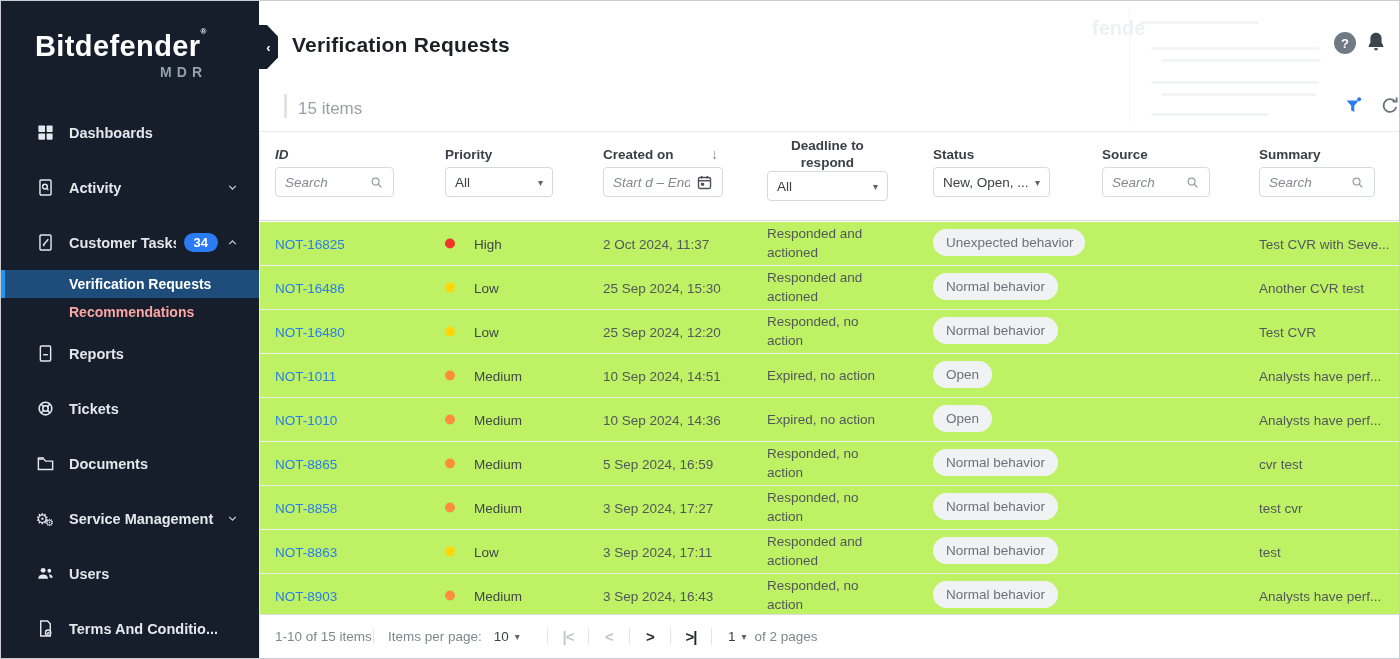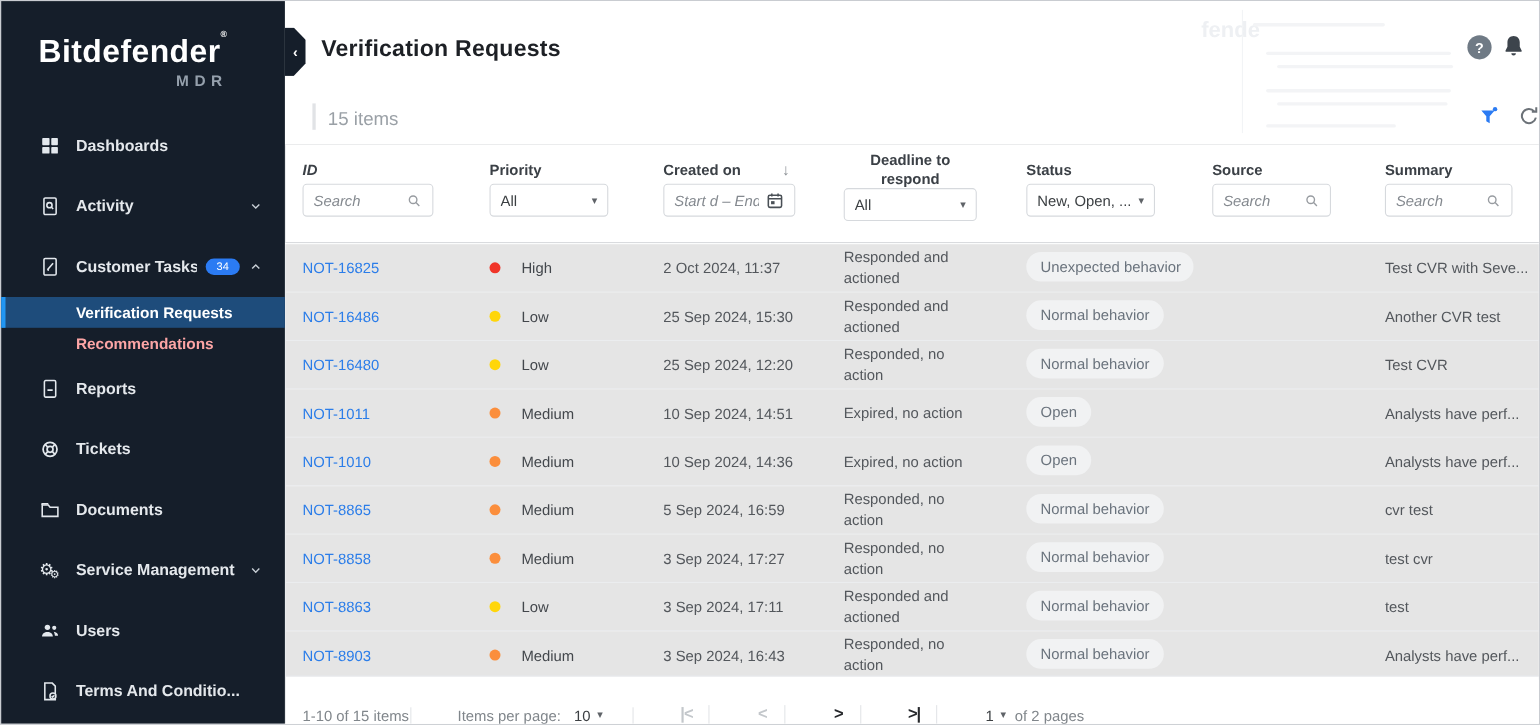--- a/index.html
+++ b/index.html
@@ -10,21 +10,21 @@
   
   .sidebar { position:absolute; left:0; top:0; width:258px; height:100%; background:#151e2a; z-index:5; }
   .logo-wrap { padding:26px 0 0 34px; }
   .logo { color:#fff; font-size:29px; font-weight:700; letter-spacing:.4px; }
   .logo sup { font-size:8px; vertical-align:22px; }
   .logo-sub { color:#95a0ac; font-size:14px; font-weight:600; letter-spacing:5px; text-align:right; width:172px; margin-top:1px; }
   .nav { position:absolute; top:104px; left:0; right:0; }
   .nav-item { display:flex; align-items:center; height:55px; padding:0 20px 0 34px; color:#e4e8ec; font-size:14.5px; font-weight:600; cursor:pointer; }
   .nav-icon { width:20px; height:20px; margin-right:14px; flex:0 0 20px; display:flex; align-items:center; justify-content:center; }
   .nav-label { flex:1; white-space:nowrap; overflow:hidden; }
-  .nav-badge { background:#2b7bf3; color:#fff; font-size:10px; font-weight:400; border-radius:12px; padding:2px 10px; margin-left:8px; }
+  .nav-badge { background:#2b7bf3; color:#fff; font-size:13px; font-weight:700; border-radius:12px; padding:2px 10px; margin-left:8px; }
   .nav-chevron { margin-left:8px; display:flex; }
   .sub-item { height:28px; display:flex; align-items:center; padding-left:68px; color:#fca5a5; font-size:14px; font-weight:600; cursor:pointer; }
   .sub-item.selected { background:#1e4c7b; border-left:4px solid #2196f3; padding-left:64px; color:#fff; }
   .gear-big { font-size:15px; line-height:1; color:#e3e8ed; }
   .gear-small { font-size:10px; line-height:1; color:#e3e8ed; margin-left:-4px; margin-top:8px; }
 
   
   .main { position:absolute; left:258px; top:0; right:0; bottom:0; background:#fff; }
   .collapse-tab { position:absolute; left:0; top:24px; width:19px; height:44px; background:#151e2a; color:#fff;
     clip-path:polygon(0 0,42% 0,100% 26%,100% 74%,42% 100%,0 100%); display:flex; align-items:center; justify-content:center;
@@ -53,35 +53,35 @@
   .col-label.two-line { top:6px; text-align:center; line-height:1.25; }
   .sort-arrow { position:absolute; left:451px; top:14px; font-size:14px; color:#8a8f94; cursor:pointer; }
   .fctrl { position:absolute; top:35px; height:30px; border:1px solid #d6d9dd; border-radius:4px; background:#fff; display:flex; align-items:center; padding:0 9px; font-size:13.5px; color:#3c4043; cursor:pointer; }
   .fctrl .ph { font-style:italic; color:#84898f; flex:1; white-space:nowrap; overflow:hidden; }
   .fctrl .val { flex:1; white-space:nowrap; overflow:hidden; }
   .fctrl .caret { color:#5f6368; font-size:10px; margin-left:6px; }
   .fctrl svg { flex:0 0 auto; margin-left:6px; }
 
   
   .tbody { position:absolute; left:0; right:0; top:221px; border-left:1px solid #e9eaec; }
-  .trow { position:relative; height:44px; border-bottom:1px solid #ebedef; background:#e5e5e5; cursor:pointer; }
+  .trow { position:relative; height:44px; border-bottom:1px solid #ebedef; background:#bef264; cursor:pointer; }
   .cell { position:absolute; top:50%; transform:translateY(-50%); font-size:13.5px; color:#53575c; }
   .c-id { left:15px; color:#2b7de9; font-weight:500; }
   .c-priority { left:185px; display:flex; align-items:center; color:#43474c;gap:12px; }
   .c-priority .dot { width:10px; height:10px; border-radius:50%; margin-right:7px; }
   .c-created { left:343px; }
   .c-deadline { left:507px; width:126px; line-height:1.45; }
   .c-status { left:673px; }
   .status-pill { display:inline-block; background:#f1f2f3; border-radius:15px; padding:6px 13px; font-size:13.5px; color:#6a737d; white-space:nowrap; max-width:152px; overflow:hidden; }
   .c-source { left:842px; }
   .source-bar { width:112px; height:15px; border-radius:8px; background:#dddee1; }
   .c-summary { left:999px; width:142px; white-space:nowrap; overflow:hidden; }
 
   
-  .tfoot { position:absolute; left:0; right:0; bottom:0; height:44px; background:#fff; border-top:1px solid #dcdee1; border-left:1px solid #e9eaec; display:flex; align-items:flex-end; font-size:13.5px; color:#80868b; z-index:2;gap:28px; }
+  .tfoot { position:absolute; left:0; right:0; bottom:0; height:44px; background:#fff; border-top:1px solid #dcdee1; border-left:1px solid #e9eaec; display:flex; align-items:center; font-size:13.5px; color:#80868b; z-index:2; }
   .fcell { display:flex; align-items:center; border-right:1px solid #e3e5e8; }
   .f-range { width:114px; padding-left:15px; }
   .f-perpage { width:174px; padding-left:14px; }
   .f-perpage .num { color:#3c4043; margin-left:12px; }
   .f-btn { width:41px; justify-content:center; font-size:15px; font-weight:600; letter-spacing:-1px; cursor:pointer; }
   .f-btn.disabled { color:#c3c7cb; cursor:default; }
   .f-btn.enabled { color:#26282c; }
   .f-pages { border-right:none; padding-left:16px; }
   .f-pages .num { color:#3c4043; cursor:pointer; }
   .caret-sm { font-size:10px; color:#5f6368; margin-left:6px; cursor:pointer; }

